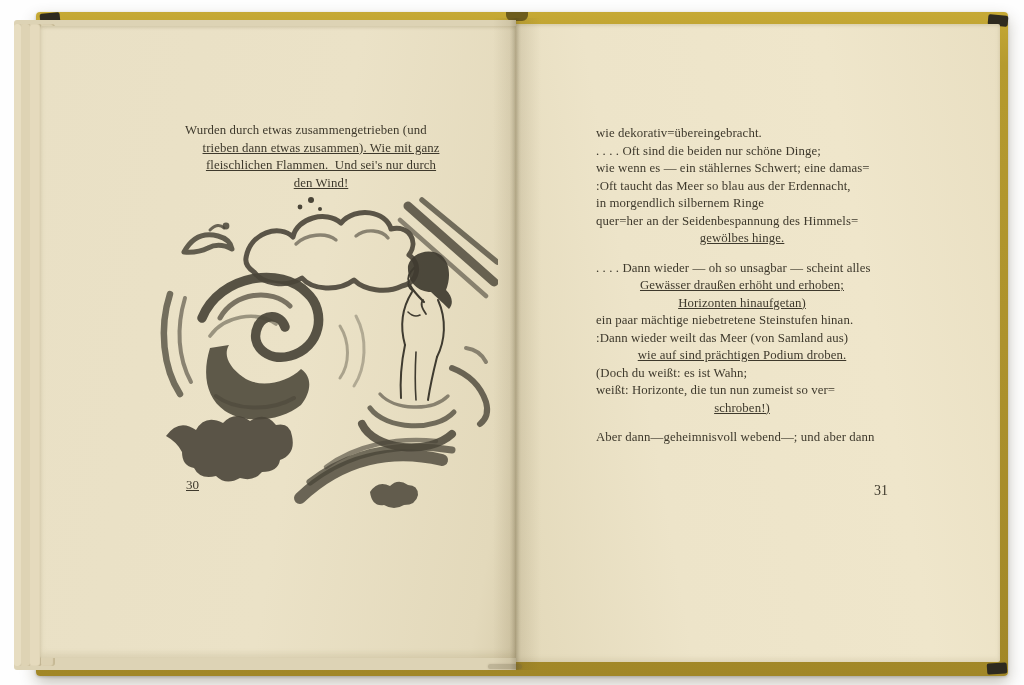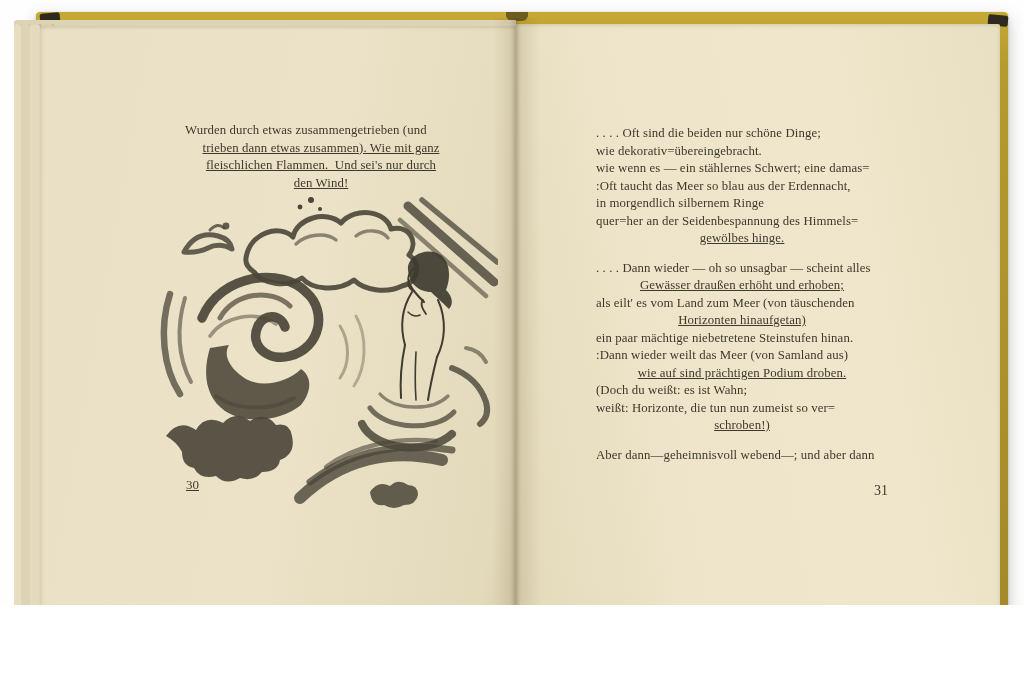--- a/index.html
+++ b/index.html
@@ -1,17 +1,17 @@
 <!DOCTYPE html>
 <html><head>
 <meta charset="utf-8">
 <title>Open book spread — pages 30–31</title>
 <style>
   html,body{margin:0;padding:0;background:#ffffff;}
-  .stage{position:relative;width:1024px;height:605px;background:#fefefe;overflow:hidden;
+  .stage{position:relative;width:1024px;height:685px;background:#fefefe;overflow:hidden;
          font-family:"Liberation Serif","DejaVu Serif",serif;}
   
   .cover{position:absolute;left:36px;top:12px;width:972px;height:664px;
          background:linear-gradient(180deg,#c6a935 0%,#b59a2e 8%,#ad922c 50%,#a18727 100%);
          border-radius:4px;box-shadow:0 7px 16px rgba(60,50,20,.30), 0 1px 3px rgba(0,0,0,.2);}
   .corner{position:absolute;background:#2e2a1f;border-radius:2px;}
   .corner.tl{left:40px;top:13px;width:20px;height:11px;transform:rotate(-6deg);}
   .corner.tr{left:988px;top:15px;width:20px;height:11px;transform:rotate(5deg);}
   .corner.br{left:987px;top:663px;width:20px;height:11px;transform:rotate(-4deg);}
   .corner.spine-notch{left:506px;top:12px;width:22px;height:9px;background:#6d5c1c;border-radius:0 0 6px 6px;}
@@ -141,32 +141,31 @@
       </g>
     </svg>
 
     <div class="pagenum pagenum-left">30</div>
     <div class="pencil-mark"></div>
   </div>
 
   <div class="page page-right">
     <div class="textblock right-text" id="right-stanzas">
         <div class="stanza">
+          <div class="pline al">wie dekorativ=übereingebracht.</div>
           <div class="pline al">. . . . Oft sind die beiden nur schöne Dinge;</div>
-          <div class="pline al">wie dekorativ=übereingebracht.</div>
           <div class="pline al">wie wenn es — ein stählernes Schwert; eine damas=</div>
           <div class="pline al">:Oft taucht das Meer so blau aus der Erdennacht,</div>
           <div class="pline al">in morgendlich silbernem Ringe</div>
           <div class="pline al">quer=her an der Seidenbespannung des Himmels=</div>
           <div class="pline ac">gewölbes hinge.</div>
         </div>
         <div class="stanza">
           <div class="pline al">. . . . Dann wieder — oh so unsagbar — scheint alles</div>
           <div class="pline ac">Gewässer draußen erhöht und erhoben;</div>
-          <div class="pline al">als eilt' es vom Land zum Meer (von täuschenden</div>
           <div class="pline ac">Horizonten hinaufgetan)</div>
           <div class="pline al">ein paar mächtige niebetretene Steinstufen hinan.</div>
           <div class="pline al">:Dann wieder weilt das Meer (von Samland aus)</div>
           <div class="pline ac">wie auf sind prächtigen Podium droben.</div>
           <div class="pline al">(Doch du weißt: es ist Wahn;</div>
           <div class="pline al">weißt: Horizonte, die tun nun zumeist so ver=</div>
           <div class="pline ac">schroben!)</div>
         </div>
         <div class="stanza">
           <div class="pline al">Aber dann—geheimnisvoll webend—; und aber dann</div>

